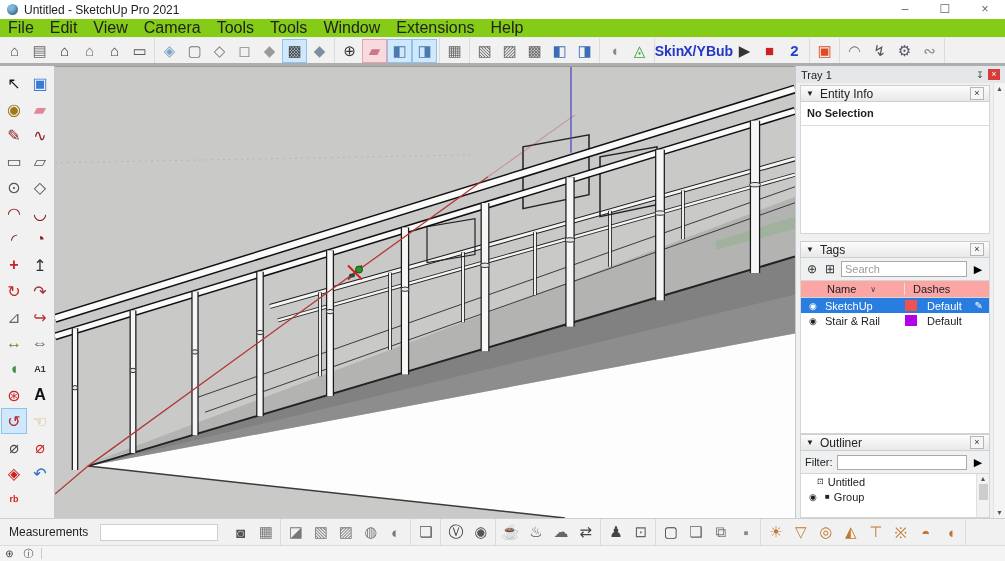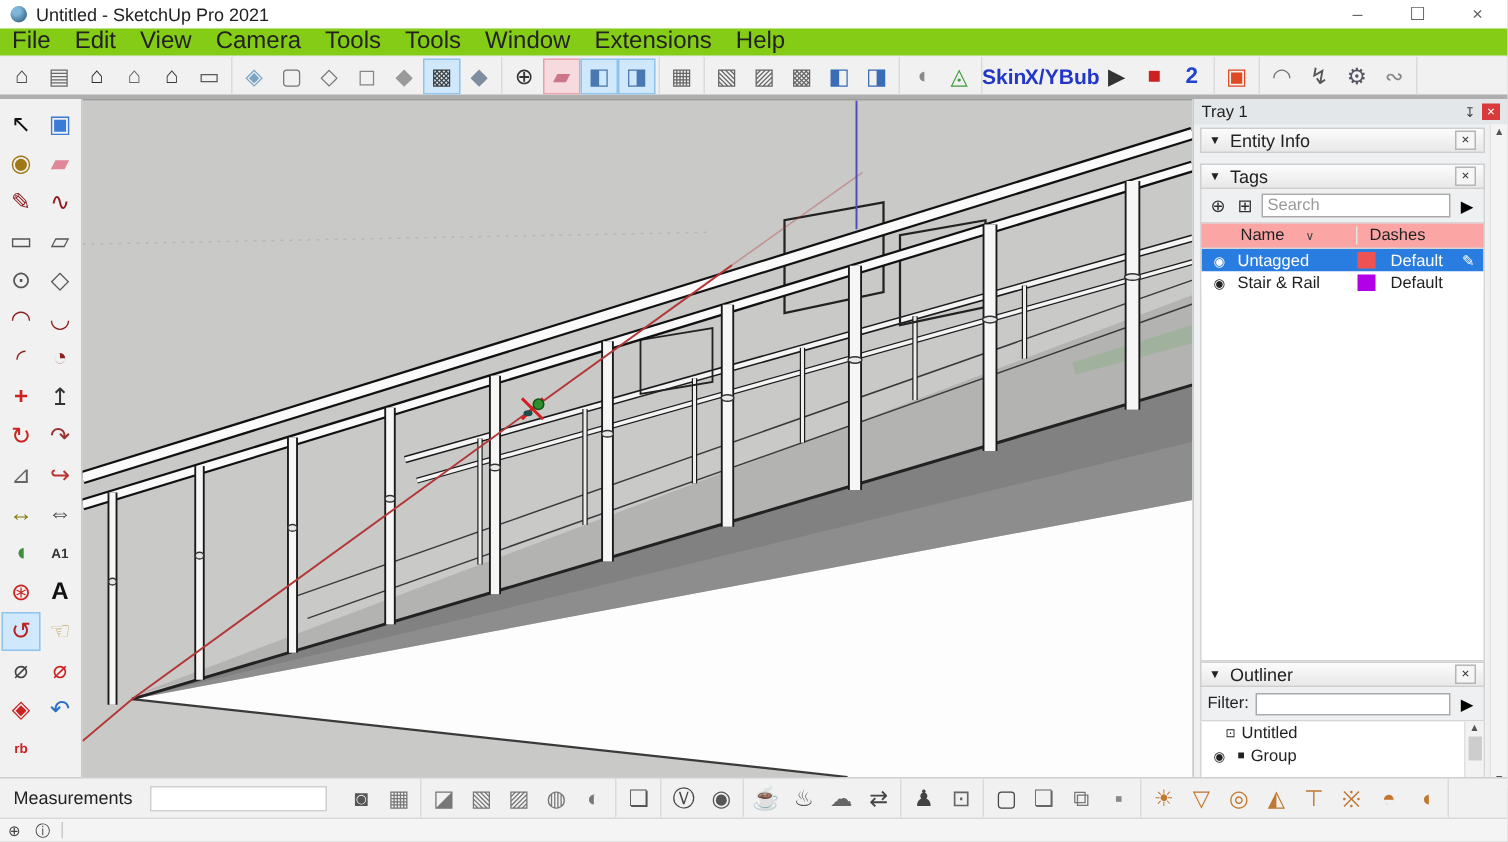--- a/index.html
+++ b/index.html
@@ -22,21 +22,21 @@
 .tb-icon.txt{font-size:14px;font-weight:bold;color:#2236c8;letter-spacing:0}
 
 .palette{position:absolute;top:66px;left:0;width:55px;bottom:43px;background:#f1f1f1;border-right:1px solid #c9c9c9;display:flex;flex-wrap:wrap;align-content:flex-start;padding:4px 0 0 1px}
 .pal-tool{width:26px;height:26px;display:flex;align-items:center;justify-content:center;font-size:16px;border:1px solid transparent}
 .pal-tool.sel{background:#cfe8fb;border-color:#8fc3ec}
 .pal-tool.small{font-size:9px;font-weight:bold}
 
 .viewport{position:absolute;left:55px;top:66px;right:210px;bottom:43px;background:#c9c9c8;border-top:1px solid #9b9b9b}
 .viewport svg{position:absolute;inset:0;width:100%;height:100%}
 
-.tray{position:absolute;top:66px;right:0;width:210px;bottom:36px;background:#eef0f2;border-left:1px solid #c9c9c9;display:flex;flex-direction:column}
+.tray{position:absolute;top:66px;right:0;width:210px;bottom:43px;background:#eef0f2;border-left:1px solid #c9c9c9;display:flex;flex-direction:column}
 .tray-header{height:17px;background:#e3e7ea;display:flex;align-items:center;font-size:11px;padding:0 5px;flex:0 0 auto}
 .tray-pin{margin-left:auto;font-size:9px;color:#444;width:12px;text-align:center}
 .tray-close{width:12px;height:11px;background:#d83b3b;color:#fff;font-size:9px;line-height:10px;text-align:center;margin-left:2px}
 .tray-body{position:relative;flex:1;display:flex;flex-direction:column;padding:2px 15px 0 4px;min-height:0}
 .tray-scroll{position:absolute;right:0;top:0;bottom:0;width:12px;background:#f4f4f4;border-left:1px solid #e2e2e2;display:flex;flex-direction:column;justify-content:space-between;align-items:center;font-size:7px;color:#555;padding:2px 0}
 .panel-header{height:17px;background:linear-gradient(#fcfcfc,#e8e8e8);border:1px solid #cfcfcf;display:flex;align-items:center;font-size:12px;padding:0 5px;flex:0 0 auto}
 .ph-arrow{font-size:8px;margin-right:6px;color:#222}
 .ph-close{margin-left:auto;width:14px;height:13px;border:1px solid #b5b5b5;background:#f6f6f6;font-size:9px;line-height:11px;text-align:center;color:#333}
 .ei-body{background:#fff;border:1px solid #d5d5d5;border-top:none;height:132px;padding:5px 6px;font-size:11px;font-weight:bold;flex:0 0 auto}
 .ei-divider{border-bottom:1px solid #dcdcdc;margin:6px -6px 0 -6px}
@@ -291,20 +291,24 @@
     <span class="tray-pin">↧</span>
     <span class="tray-close">×</span>
   </div>
   <div class="tray-body">
 
     <div class="panel-header">
       <span class="ph-arrow">▼</span>
       <span>Entity Info</span>
       <span class="ph-close">×</span>
     </div>
+    <div class="ei-body">
+      <span>No Selection</span>
+      <div class="ei-divider"></div>
+    </div>
     <div class="gap"></div>
 
     <div class="panel-header">
       <span class="ph-arrow">▼</span>
       <span>Tags</span>
       <span class="ph-close">×</span>
     </div>
     <div class="tags-toolbar">
       <span class="icon-btn">⊕</span>
       <span class="icon-btn">⊞</span>
@@ -314,21 +318,21 @@
     <div class="tags-thead">
       <span class="th-name">
         <span>Name</span>
         <span class="th-chev">∨</span>
       </span>
       <span class="th-dashes">Dashes</span>
     </div>
     <div class="tags-body" id="tag-rows">
         <div class="tag-row sel">
           <span class="t-eye">◉</span>
-          <span class="t-name">Untagged</span>
+          <span class="t-name">SketchUp</span>
           <span class="t-swatch" style="background: rgb(239, 82, 82);"></span>
           <span class="t-dashes">Default</span>
           <span class="t-edit">✎</span>
         </div>
         <div class="tag-row">
           <span class="t-eye">◉</span>
           <span class="t-name">Stair &amp; Rail</span>
           <span class="t-swatch" style="background: rgb(178, 0, 232);"></span>
           <span class="t-dashes">Default</span>
         </div>

